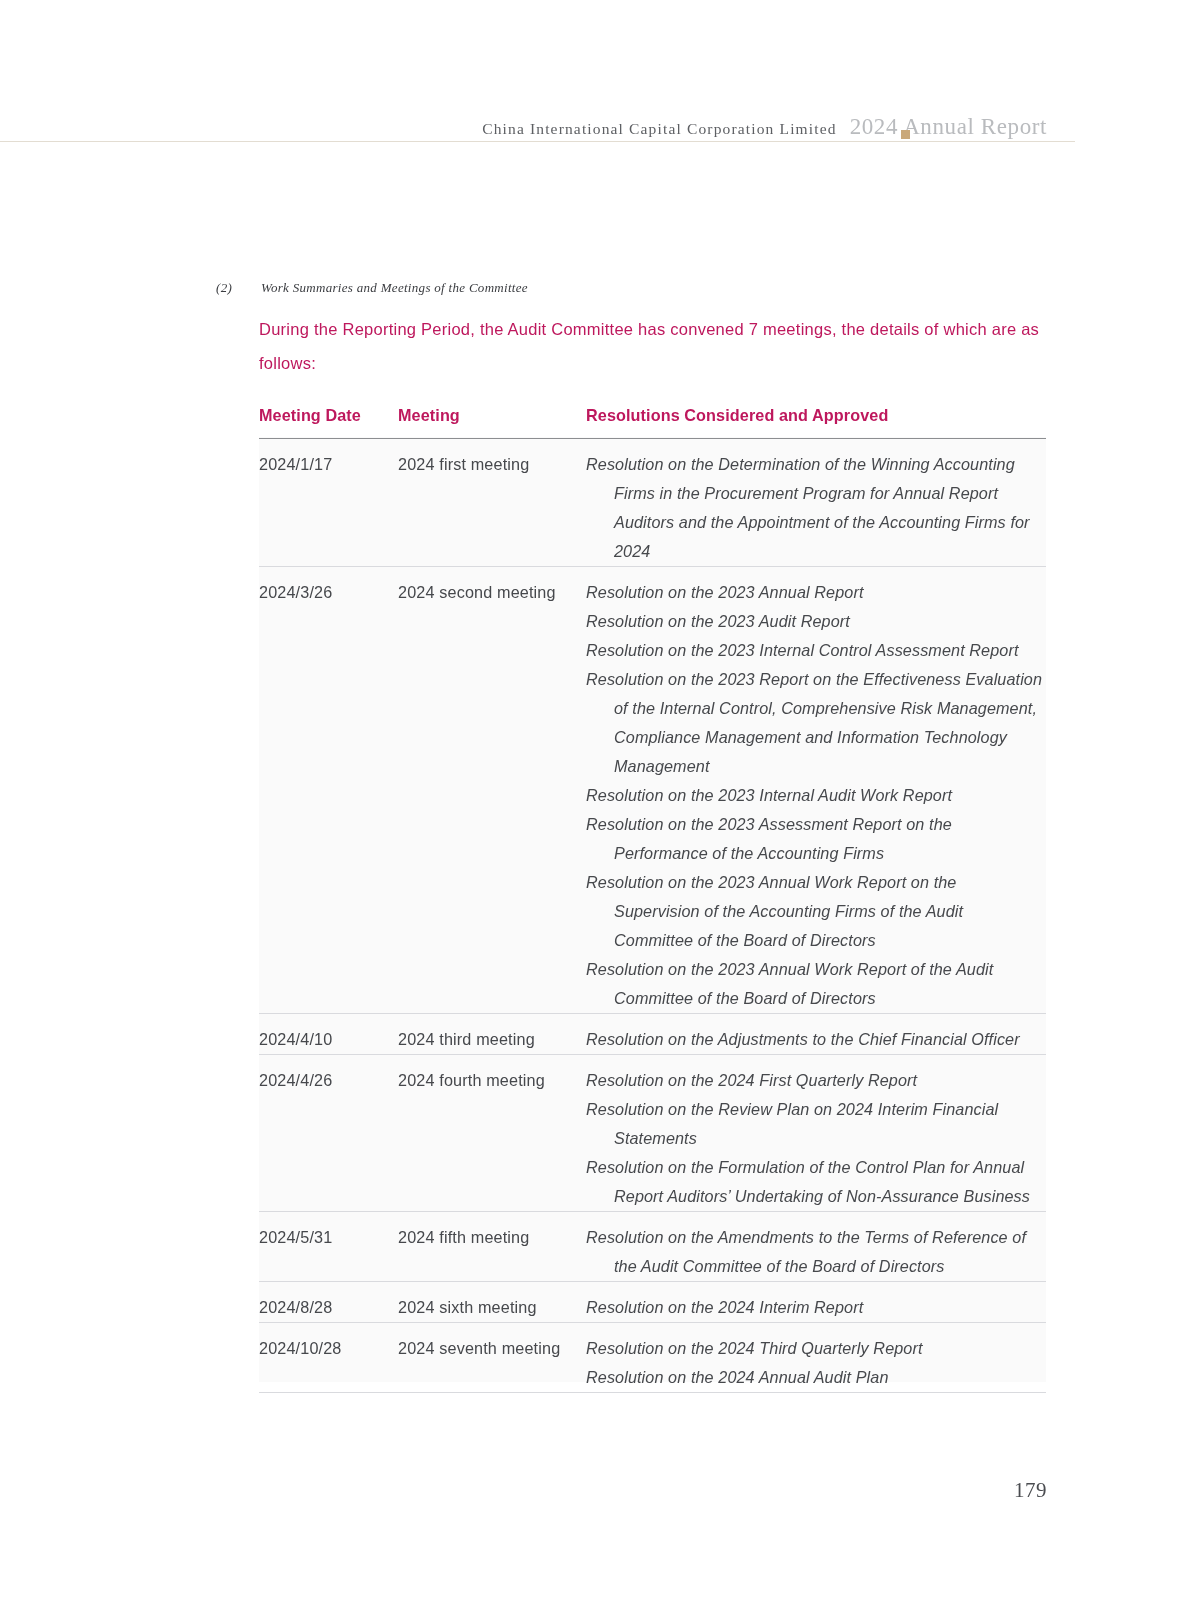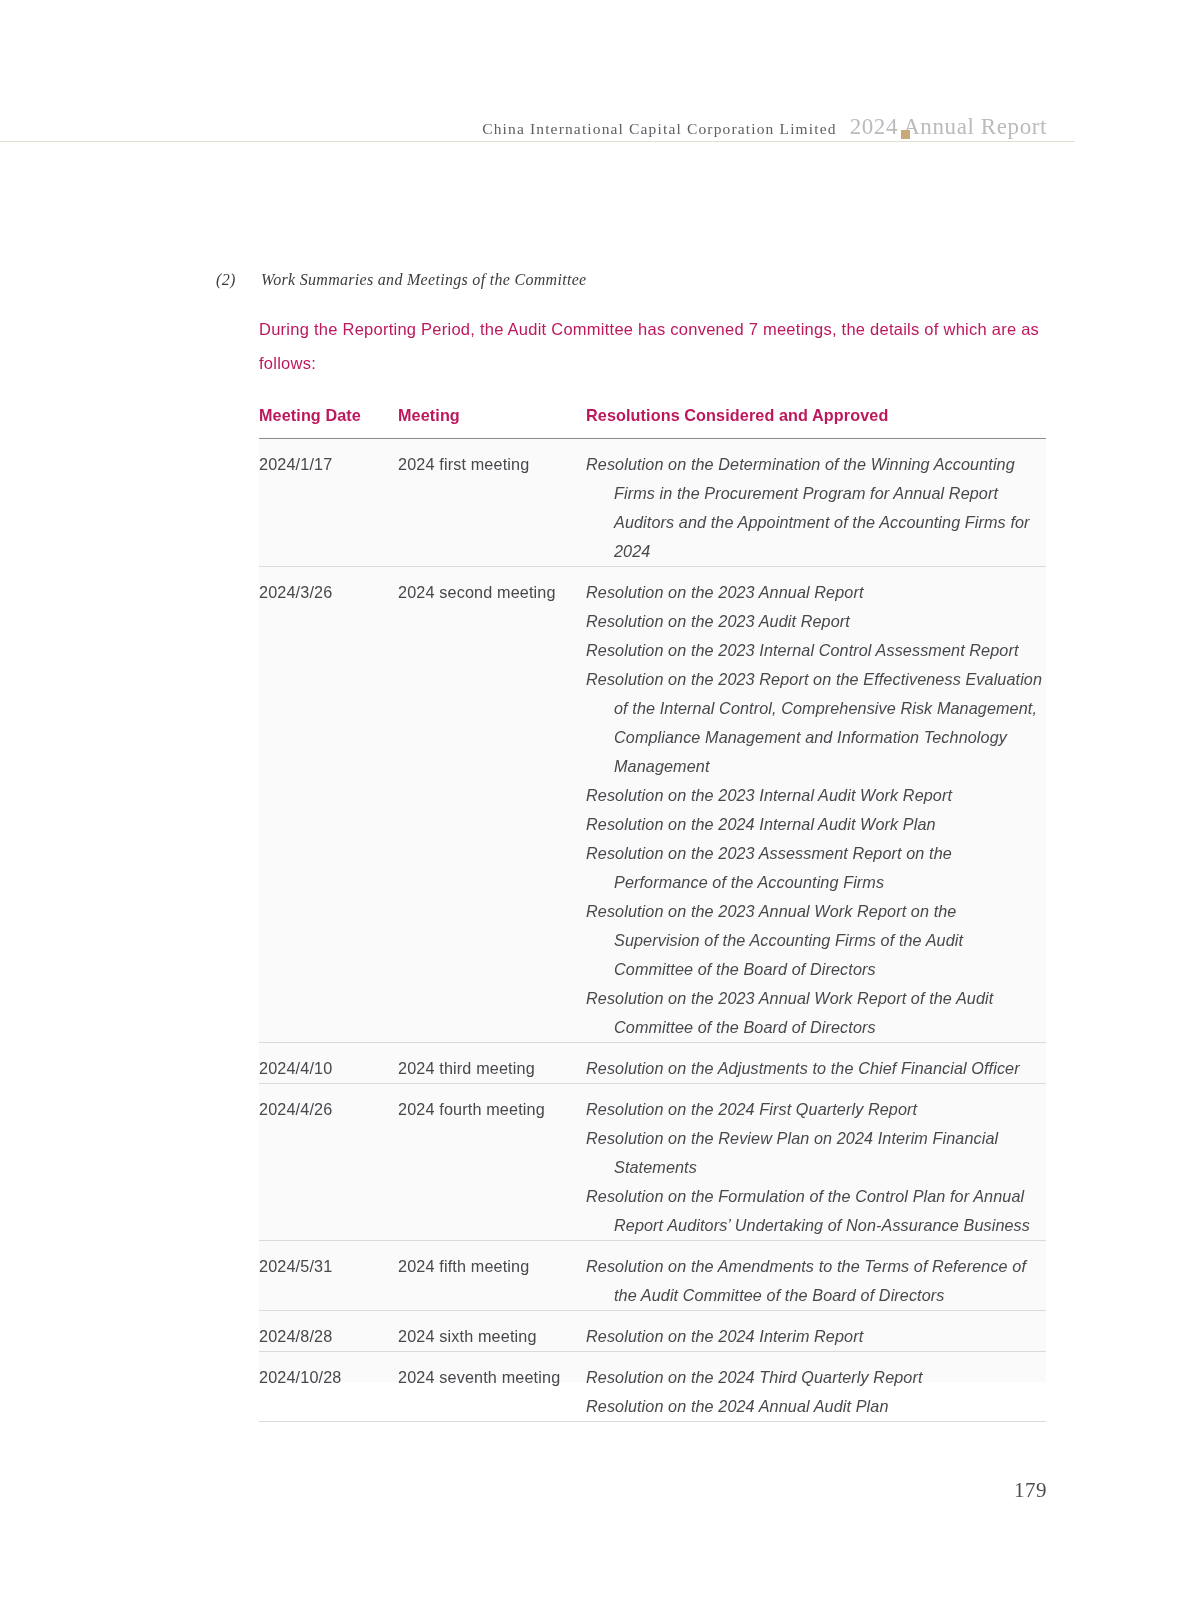--- a/index.html
+++ b/index.html
@@ -57,25 +57,25 @@
     top: 130px;
     width: 9px;
     height: 9px;
     background: #c9a87a;
   }
 
   
   .section-head {
     position: absolute;
     left: 216px;
-    top: 271px;
+    top: 280px;
     width: 840px;
     font-family: "Liberation Serif", serif;
     font-style: italic;
-    font-size: 16px;
+    font-size: 13px;
     color: #3a3c40;
     letter-spacing: 0.3px;
   }
   .section-head .num {
     display: inline-block;
     width: 45px;
   }
 
   
   .intro {
@@ -206,21 +206,20 @@
         </div>
         <div class="trow body-row">
           <div class="cell c-date">2024/3/26</div>
           <div class="cell c-meet">2024 second meeting</div>
           <div class="cell c-res">
             <div class="res-line">Resolution on the 2023 Annual Report</div>
             <div class="res-line">Resolution on the 2023 Audit Report</div>
             <div class="res-line">Resolution on the 2023 Internal Control Assessment Report</div>
             <div class="res-line">Resolution on the 2023 Report on the Effectiveness Evaluation of the Internal Control, Comprehensive Risk Management, Compliance Management and Information Technology Management</div>
             <div class="res-line">Resolution on the 2023 Internal Audit Work Report</div>
-            <div class="res-line">Resolution on the 2024 Internal Audit Work Plan</div>
             <div class="res-line">Resolution on the 2023 Assessment Report on the Performance of the Accounting Firms</div>
             <div class="res-line">Resolution on the 2023 Annual Work Report on the Supervision of the Accounting Firms of the Audit Committee of the Board of Directors</div>
             <div class="res-line">Resolution on the 2023 Annual Work Report of the Audit Committee of the Board of Directors</div>
           </div>
         </div>
         <div class="trow body-row">
           <div class="cell c-date">2024/4/10</div>
           <div class="cell c-meet">2024 third meeting</div>
           <div class="cell c-res">
             <div class="res-line">Resolution on the Adjustments to the Chief Financial Officer</div>

